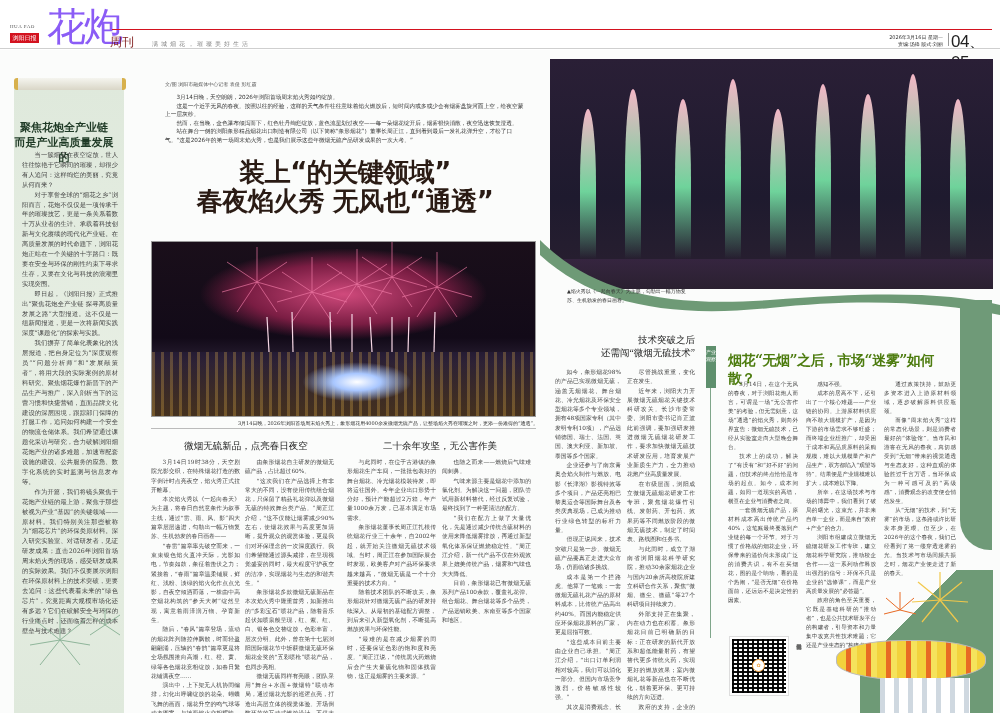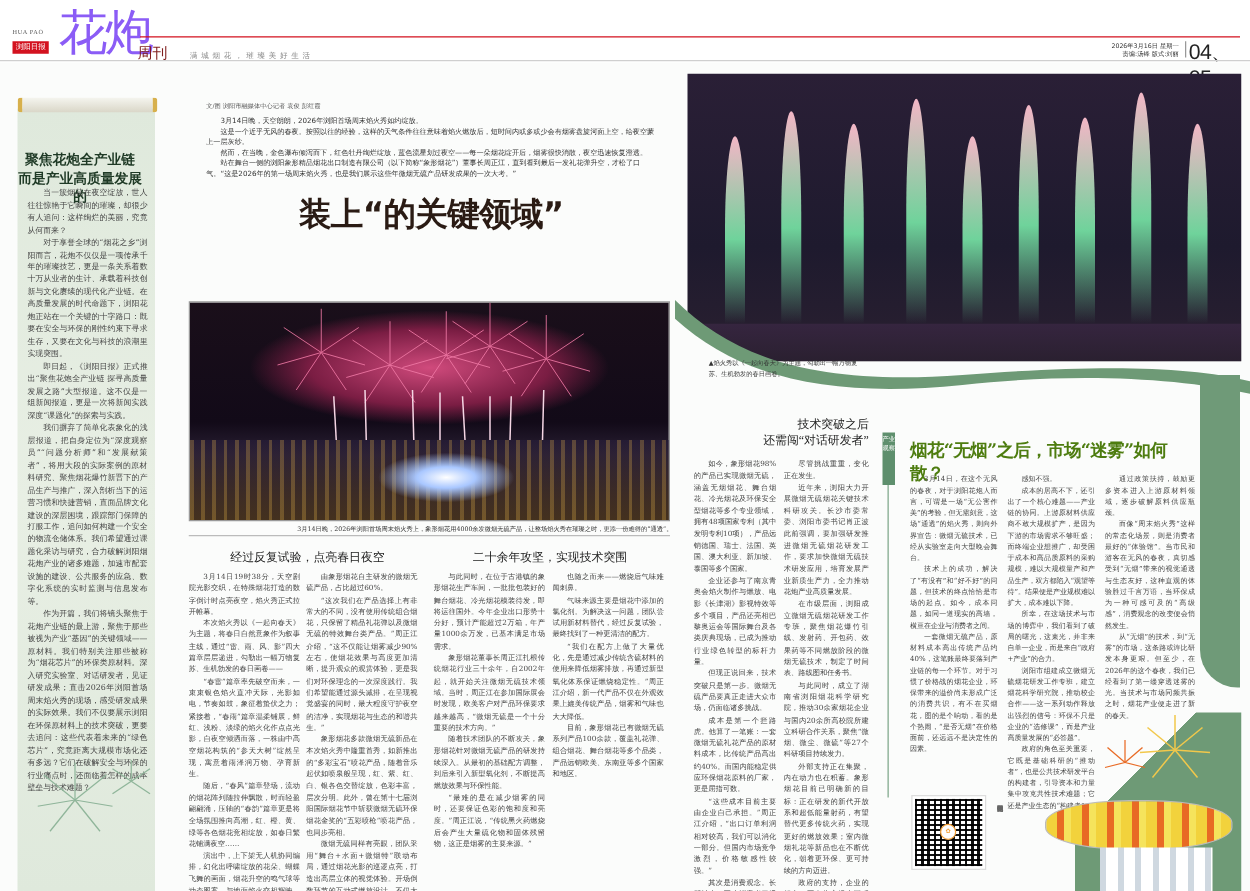--- a/index.html
+++ b/index.html
@@ -106,20 +106,21 @@
 
 <div class="byline">文/图  浏阳市融媒体中心记者  袁俊  彭红霞</div>
 <div class="lead">
   <p>3月14日晚，天空朗朗，2026年浏阳首场周末焰火秀如约绽放。</p>
   <p>这是一个近乎无风的春夜。按照以往的经验，这样的天气条件往往意味着焰火燃放后，短时间内或多或少会有烟雾盘旋河面上空，给夜空蒙上一层灰纱。</p>
   <p>然而，在当晚，金色瀑布倾泻而下，红色牡丹绚烂绽放，蓝色流星划过夜空——每一朵烟花绽开后，烟雾很快消散，夜空迅速恢复澄透。</p>
   <p>站在舞台一侧的浏阳象形精品烟花出口制造有限公司（以下简称“象形烟花”）董事长周正江，直到看到最后一发礼花弹升空，才松了口气。“这是2026年的第一场周末焰火秀，也是我们展示这些年微烟无硫产品研发成果的一次大考。”</p>
 </div>
 <div class="headline">
   <div>装上“的关键领域”</div>
+  <div>春夜焰火秀  无风也“通透”</div>
 </div>
 
 <div class="photo1">
   <svg width="385" height="120" style="position:absolute;left:0;top:0">
     <g stroke="#f07aa6" stroke-width=".8" opacity=".85">
       <g transform="translate(105,40)">
           <line x1="0" y1="0" x2="0" y2="-35"></line>
           <line x1="0" y1="0" x2="30" y2="-20"></line>
           <line x1="0" y1="0" x2="-30" y2="-20"></line>
           <line x1="0" y1="0" x2="35" y2="10"></line>
@@ -174,37 +175,37 @@
         <line x1="257" y1="75" x2="256" y2="110"></line>
         <line x1="283" y1="70" x2="282" y2="110"></line>
     </g>
   </svg>
   <div class="cityglow"></div>
   <div class="stage"></div>
 </div>
 <div class="caption1">3月14日晚，2026年浏阳首场周末焰火秀上，象形烟花用4000余发微烟无硫产品，让整场焰火秀在璀璨之时，更添一份难得的“通透”。</div>
 <div class="rule1"></div>
 
-<div class="sub-h" style="left:151px;top:440px;width:190px">经过反复试验，点亮春日夜空</div>
+<div class="sub-h" style="left:151px;top:440px;width:190px">微烟无硫新品，点亮春日夜空</div>
 <div class="col" style="left:151px;top:458px;width:89px">
   <p>3月14日19时38分，天空剧院光影交织，在特殊烟花打造的数字倒计时点亮夜空，焰火秀正式拉开帷幕。</p>
   <p>本次焰火秀以《一起向春天》为主题，将春日自然意象作为叙事主线，通过“雷、雨、风、影”四大篇章层层递进，勾勒出一幅万物复苏、生机勃发的春日画卷——</p>
   <p>“春雷”篇章率先破空而来，一束束银色焰火直冲天际，光影如电，节奏如鼓，象征着蛰伏之力；紧接着，“春雨”篇章温柔铺展，鲜红、浅粉、淡绿的焰火化作点点光影，自夜空倾洒而落，一株由中高空烟花构筑的“参天大树”绽然呈现，寓意着雨泽润万物、孕育新生。</p>
   <p>随后，“春风”篇章登场，流动的烟花阵列随拉伸飘散，时而轻盈翩翩涌，压轴的“春韵”篇章更是将全场氛围推向高潮，红、橙、黄、绿等各色烟花竞相绽放，如春日繁花铺满夜空……</p>
   <p>演出中，上下架无人机协同编排，幻化出呼啸绽放的花朵、蝴蝶飞舞的画面，烟花升空的鸣气球等动态图案，与地面焰火交相辉映，谱满的春日氛围感。</p>
 
 </div>
 <div class="col" style="left:245px;top:458px;width:89px">
   <p>由象形烟花自主研发的微烟无硫产品，占比超过60%。</p>
   <p>“这次我们在产品选择上有非常大的不同，没有使用传统组合烟花，只保留了精品礼花弹以及微烟无硫的特效舞台类产品。”周正江介绍，“这不仅能让烟雾减少90%左右，使烟花效果与高度更加清晰，提升观众的观赏体验，更是我们对环保理念的一次深度践行。我们希望能通过源头减排，在呈现视觉盛宴的同时，最大程度守护夜空的洁净，实现烟花与生态的和谐共生。”</p>
   <p>象形烟花多款微烟无硫新品在本次焰火秀中隆重首秀，如新推出的“多彩宝石”喷花产品，随着音乐起伏如喷泉般呈现，红、紫、红、白、银各色交替绽放，色彩丰富，层次分明。此外，曾在第十七届浏阳国际烟花节中斩获微烟无硫环保烟花金奖的“五彩喷枪”喷花产品，也同步亮相。</p>
   <p>微烟无硫同样有亮眼，团队采用“舞台+水面+微烟特”联动布局，通过烟花光影的巡逻点亮，打造出高层立体的视觉体验。开场倒数环节的互动式燃放设计，不仅大幅提升了观众参与感，也让整场焰火的叙事性更加完整流畅。</p>
 </div>
 
-<div class="sub-h" style="left:345px;top:440px;width:190px">二十余年攻坚，实现技术突围</div>
+<div class="sub-h" style="left:345px;top:440px;width:190px">二十余年攻坚，无公害作美</div>
 <div class="col" style="left:347px;top:458px;width:89px">
   <p>与此同时，在位于古港镇的象形烟花生产车间，一批批包装好的舞台烟花、冷光烟花模装待发，即将运往国外。今年企业出口形势十分好，预计产能超过2万箱，年产量1000余万发，已基本满足市场需求。</p>
   <p>象形烟花董事长周正江扎根传统烟花行业三十余年，自2002年起，就开始关注微烟无硫技术领域。当时，周正江在参加国际展会时发现，欧美客户对产品环保要求越来越高，“微烟无硫是一个十分重要的技术方向。”</p>
   <p>随着技术团队的不断攻关，象形烟花针对微烟无硫产品的研发持续深入。从最初的基础配方调整，到后来引入新型氧化剂，不断提高燃放效果与环保性能。</p>
   <p>“最难的是在减少烟雾的同时，还要保证色彩的饱和度和亮度。”周正江说，“传统黑火药燃烧后会产生大量硫化物和固体残留物，这正是烟雾的主要来源。”</p>
 </div>
 <div class="col" style="left:442px;top:458px;width:89px">
   <p>也随之而来——燃烧后气味难闻刺鼻。</p>
   <p>气味来源主要是烟花中添加的氯化剂。为解决这一问题，团队尝试用新材料替代，经过反复试验，最终找到了一种更清洁的配方。</p>
   <p>“我们在配方上做了大量优化，先是通过减少传统含硫材料的使用来降低烟雾排放，再通过新型氧化体系保证燃烧稳定性。”周正江介绍，新一代产品不仅在外观效果上媲美传统产品，烟雾和气味也大大降低。</p>
@@ -224,21 +225,21 @@
   <div style="position:absolute;left:0;bottom:0;width:443px;height:30px;background:linear-gradient(180deg,rgba(60,40,70,.7),#2a2030)"></div>
 </div>
 <svg class="wave" viewBox="0 0 460 110" preserveAspectRatio="none">
   <path d="M0,30 C60,90 140,95 230,85 C320,75 400,80 460,95 L460,110 L0,110 Z" fill="#fbfcfb"></path>
   <path d="M0,20 C50,70 120,88 230,80 C330,72 410,72 460,85 L460,95 C400,82 320,78 230,88 C130,98 55,85 0,35 Z" fill="#6e9a76"></path>
 </svg>
 <div class="caption2">▲焰火秀以《一起向春天》为主题，勾勒出一幅万物复苏、生机勃发的春日画卷。</div>
 
 <div class="tech-h">
   <div>技术突破之后</div>
-  <div>还需闯“对话研发者”</div>
+  <div>还需闯“微烟无硫技术”</div>
 </div>
 <div class="col" style="left:555px;top:368px;width:66px">
   <p>如今，象形烟花98%的产品已实现微烟无硫，涵盖无烟烟花、舞台烟花、冷光烟花及环保安全型烟花等多个专业领域，拥有48项国家专利（其中发明专利10项），产品远销德国、瑞士、法国、英国、澳大利亚、新加坡、泰国等多个国家。</p>
   <p>企业还参与了南京青奥会焰火制作与燃放、电影《长津湖》影视特效等多个项目，产品还亮相巴黎奥运会等国际舞台及各类庆典现场，已成为推动行业绿色转型的标杆力量。</p>
   <p>但现正说回来，技术突破只是第一步。微烟无硫产品要真正走进大众市场，仍面临诸多挑战。</p>
   <p>成本是第一个拦路虎。他算了一笔账：一套微烟无硫礼花产品的原材料成本，比传统产品高出约40%。而国内能稳定供应环保烟花原料的厂家，更是屈指可数。</p>
   <p>“这些成本目前主要由企业自己承担。”周正江介绍，“出口订单利润相对较高，我们可以消化一部分。但国内市场竞争激烈，价格敏感性较强。”</p>
   <p>其次是消费观念。长期以来，不少消费者习惯于看烟雾、看效果，认为“烟越大越热闹”。对于“是否环保”缺乏概念，这是一个从认知到接受的过程，消费观念的转变需要时间，也需要像周末焰火秀这样的场景去持续影响市场，改变认知。</p>
 </div>
 <div class="col" style="left:627px;top:368px;width:68px">

